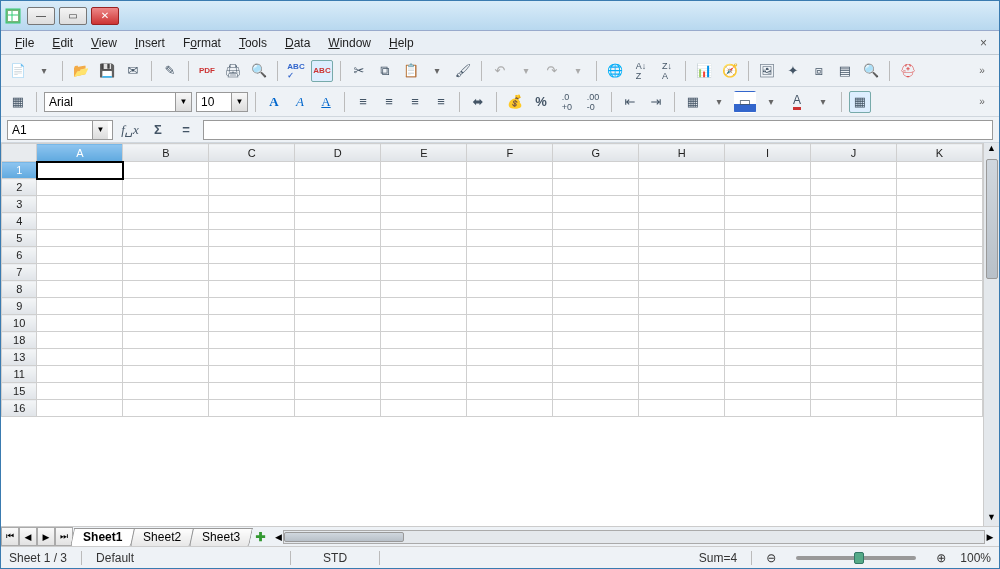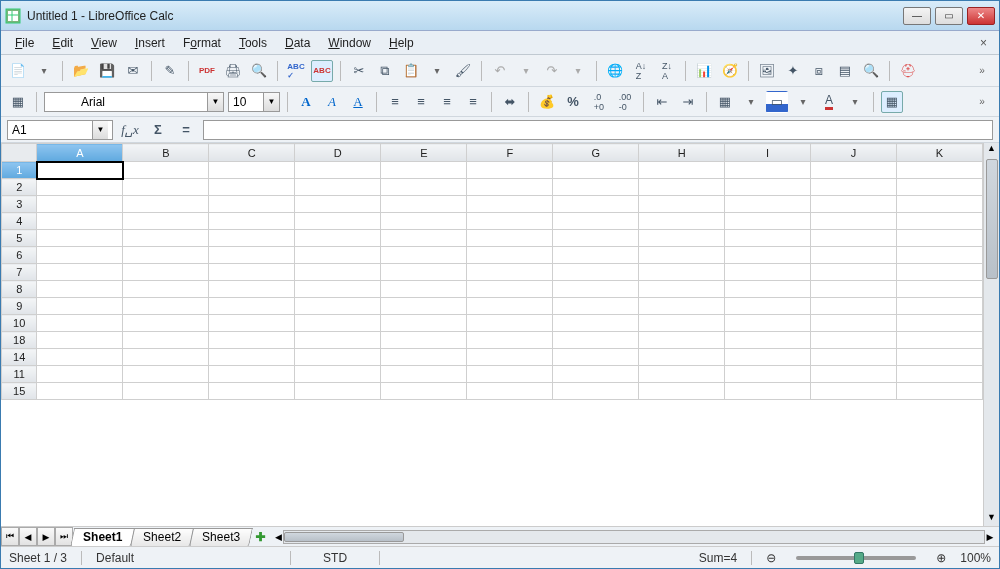--- a/index.html
+++ b/index.html
@@ -60,21 +60,20 @@
 
 <div class="window">
 
   <div class="titlebar">
     <svg class="icon" viewBox="0 0 16 16">
         <rect x="1" y="1" width="14" height="14" fill="#7ab37a" stroke="#3c7"></rect>
         <rect x="3" y="3" width="10" height="10" fill="#fff"></rect>
         <line x1="3" y1="7" x2="13" y2="7" stroke="#3c7"></line>
         <line x1="7" y1="3" x2="7" y2="13" stroke="#3c7"></line>
       </svg>
-    <span class="title">Untitled 1 - LibreOffice Calc</span>
     <div class="winbtns">
       <div class="winbtn">—</div>
       <div class="winbtn">▭</div>
       <div class="winbtn close">✕</div>
     </div>
   </div>
 
   <div class="menubar">
     <span><u>F</u>ile</span>
     <span><u>E</u>dit</span>
@@ -140,21 +139,21 @@
     <div class="toolbtn">🔍</div>
     <div class="sep"></div>
     <div class="toolbtn" style="color:#d55">⛑</div>
     <div class="toolbtn small" style="margin-left:auto">»</div>
   </div>
 
   <div class="fontrow">
     <div class="toolbtn">▦</div>
     <div class="sep"></div>
     <div class="combo">
-      <input style="width: 130px; margin-left: 32px;" value="Arial">
+      <input style="width: 130px;" value="Arial">
       <div class="dd">▼</div>
     </div>
     <div class="combo">
       <input style="width: 34px;" value="10">
       <div class="dd">▼</div>
     </div>
     <div class="sep"></div>
     <div class="toolbtn" style="color:#06c;font-weight:bold;font-family:serif">A</div>
     <div class="toolbtn" style="color:#06c;font-style:italic;font-family:serif">A</div>
     <div class="toolbtn" style="color:#06c;text-decoration:underline;font-family:serif">A</div>
@@ -371,21 +370,21 @@
                 <td class="cell " style="width:88px"></td>
                 <td class="cell " style="width:88px"></td>
                 <td class="cell " style="width:88px"></td>
                 <td class="cell " style="width:88px"></td>
                 <td class="cell " style="width:88px"></td>
                 <td class="cell " style="width:88px"></td>
                 <td class="cell " style="width:88px"></td>
                 <td class="cell " style="width:88px"></td>
               </tr>
               <tr>
-                <th class="rowh ">14</th>
+                <th class="rowh ">13</th>
                 <td class="cell " style="width:88px"></td>
                 <td class="cell " style="width:88px"></td>
                 <td class="cell " style="width:88px"></td>
                 <td class="cell " style="width:88px"></td>
                 <td class="cell " style="width:88px"></td>
                 <td class="cell " style="width:88px"></td>
                 <td class="cell " style="width:88px"></td>
                 <td class="cell " style="width:88px"></td>
                 <td class="cell " style="width:88px"></td>
                 <td class="cell " style="width:88px"></td>
@@ -400,20 +399,34 @@
                 <td class="cell " style="width:88px"></td>
                 <td class="cell " style="width:88px"></td>
                 <td class="cell " style="width:88px"></td>
                 <td class="cell " style="width:88px"></td>
                 <td class="cell " style="width:88px"></td>
                 <td class="cell " style="width:88px"></td>
                 <td class="cell " style="width:88px"></td>
               </tr>
               <tr>
                 <th class="rowh ">15</th>
+                <td class="cell " style="width:88px"></td>
+                <td class="cell " style="width:88px"></td>
+                <td class="cell " style="width:88px"></td>
+                <td class="cell " style="width:88px"></td>
+                <td class="cell " style="width:88px"></td>
+                <td class="cell " style="width:88px"></td>
+                <td class="cell " style="width:88px"></td>
+                <td class="cell " style="width:88px"></td>
+                <td class="cell " style="width:88px"></td>
+                <td class="cell " style="width:88px"></td>
+                <td class="cell " style="width:88px"></td>
+              </tr>
+              <tr>
+                <th class="rowh ">16</th>
                 <td class="cell " style="width:88px"></td>
                 <td class="cell " style="width:88px"></td>
                 <td class="cell " style="width:88px"></td>
                 <td class="cell " style="width:88px"></td>
                 <td class="cell " style="width:88px"></td>
                 <td class="cell " style="width:88px"></td>
                 <td class="cell " style="width:88px"></td>
                 <td class="cell " style="width:88px"></td>
                 <td class="cell " style="width:88px"></td>
                 <td class="cell " style="width:88px"></td>

